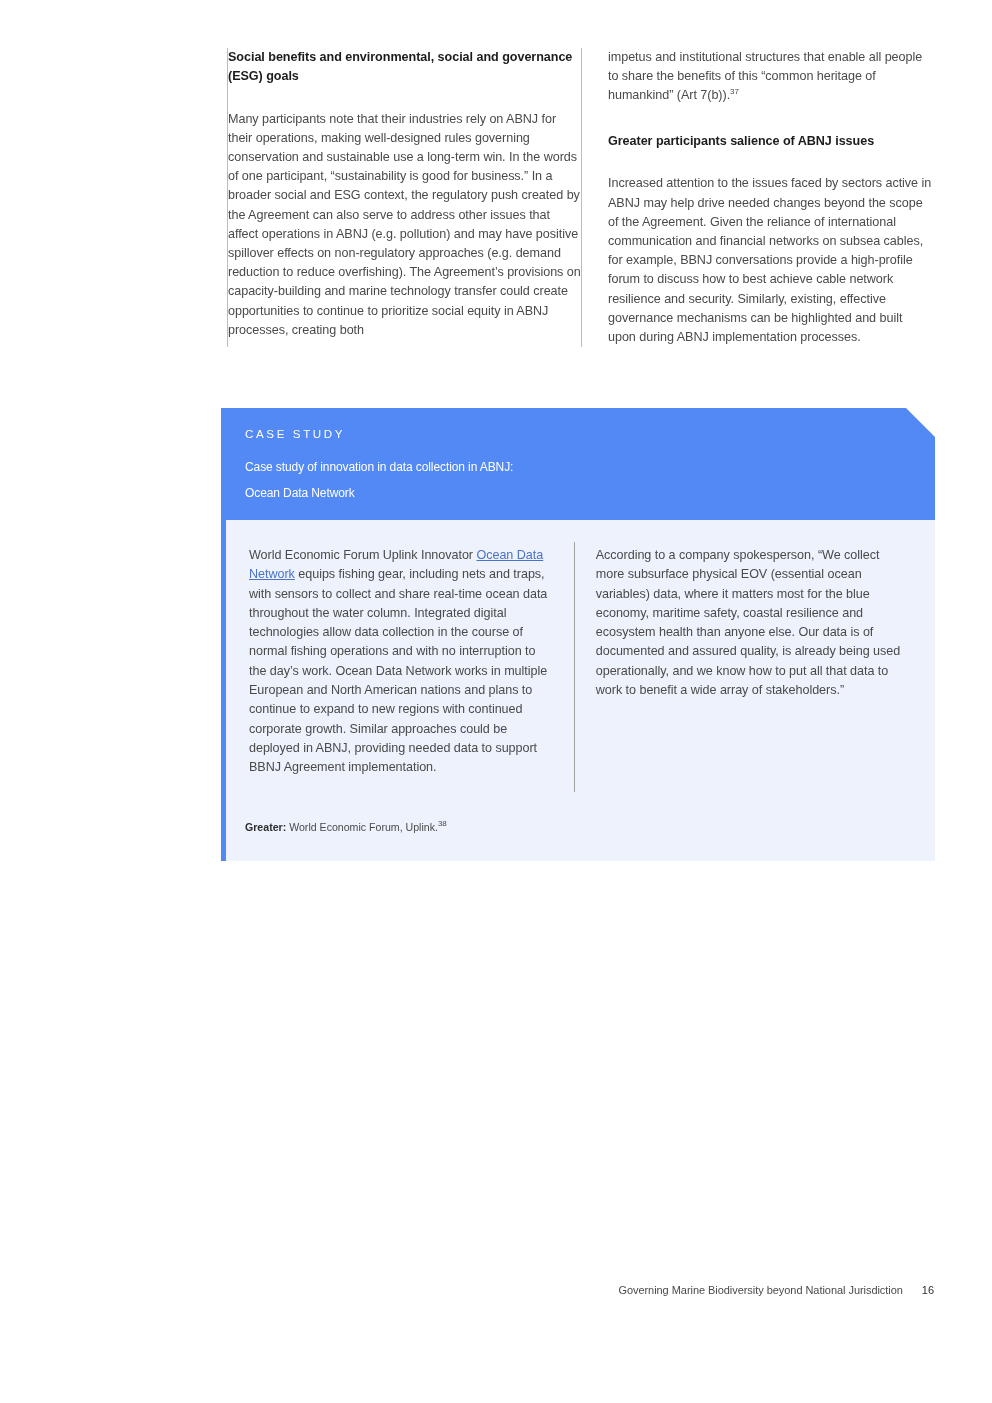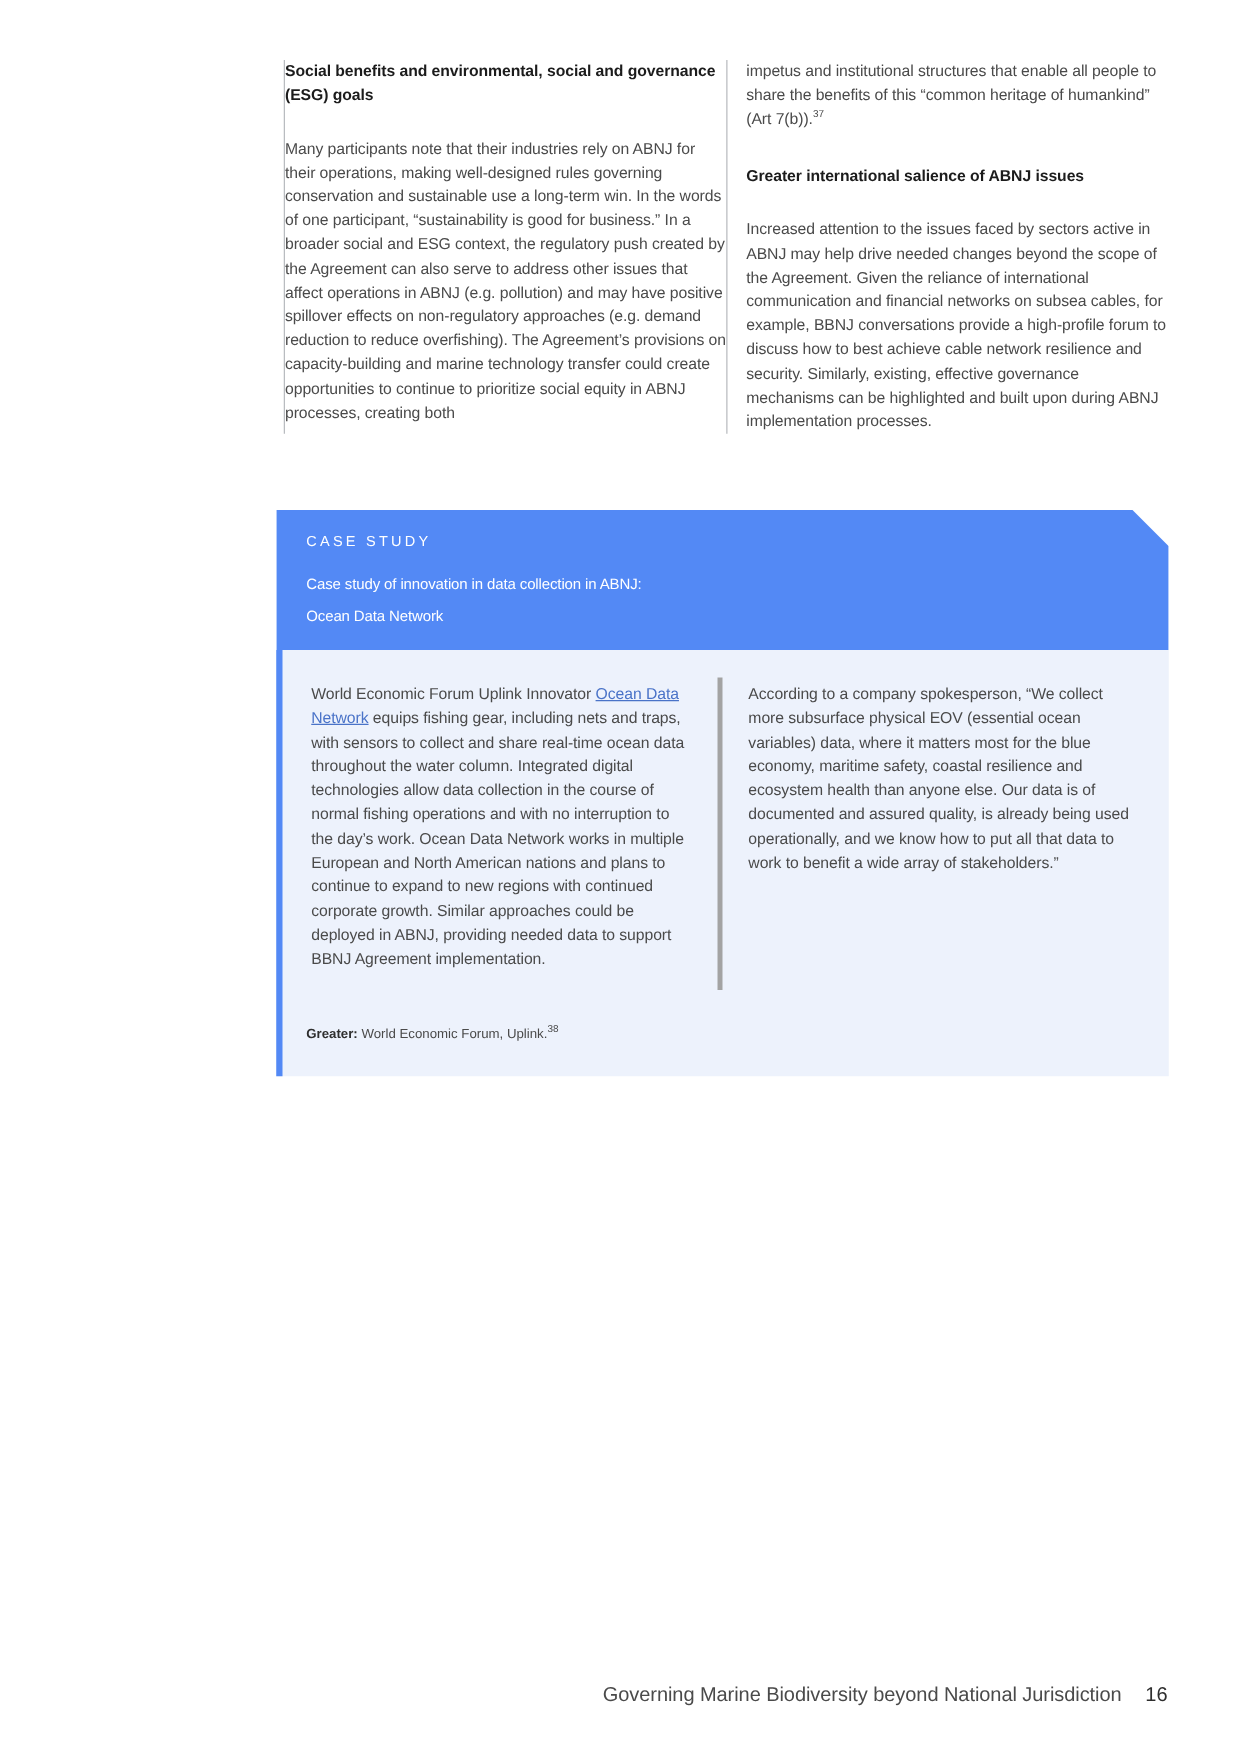--- a/index.html
+++ b/index.html
@@ -37,21 +37,21 @@
   .col {
     position: relative;
     box-sizing: border-box;
   }
   .col-left {
     width: 354px;
     border-left: 1px solid #b9bcc0;
   }
   .col-right {
     width: 352px;
-    padding-left: 15px;
+    padding-left: 26px;
     border-left: 1px solid #b9bcc0;
   }
 
   h2.subhead {
     margin: 0 0 24px 0;
     font-size: 12.6px;
     line-height: 18.8px;
     font-weight: bold;
     color: #1c1c1c;
     letter-spacing: -0.05px;
@@ -126,21 +126,21 @@
   }
   .cs-col-left {
     width: 340px;
     box-sizing: border-box;
     padding-right: 22px;
   }
   .cs-col-right {
     width: 349px;
     box-sizing: border-box;
     padding-left: 17px;
-    border-left: 4px solid #a3a3a3;
+    border-left: 1px solid #a3a3a3;
   }
   .cs-col-right.no-rule-pad {
     min-height: 250px;
   }
 
   p.cs-text {
     margin: 4px;
     font-size: 12.6px;
     line-height: 19.3px;
     color: #4a4a4a;
@@ -158,24 +158,24 @@
     color: #4a4a4a;
   }
   .cs-source b {
     color: #2e2e2e;
   }
 
   
   .footer {
     position: absolute;
     left: 0;
-    top: 1348px;
+    top: 1284px;
     width: 934px;
     text-align: right;
-    font-size: 16px;
+    font-size: 11px;
     color: #4a4a4a;
     letter-spacing: -0.05px;
   }
   .footer .pg {
     display: inline-block;
     margin-left: 19px;
     color: #2e2e2e;
   }
 </style>
 </head>
@@ -185,21 +185,21 @@
 
   <div class="article">
 
     <div class="col col-left">
       <h2 class="subhead tight">Social benefits and environmental, social and governance (ESG) goals</h2>
       <p class="body">Many participants note that their industries rely on ABNJ for their operations, making well-designed rules governing conservation and sustainable use a long-term win. In the words of one participant, “sustainability is good for business.” In a broader social and ESG context, the regulatory push created by the Agreement can also serve to address other issues that affect operations in ABNJ (e.g. pollution) and may have positive spillover effects on non-regulatory approaches (e.g. demand reduction to reduce overfishing). The Agreement’s provisions on capacity-building and marine technology transfer could create opportunities to continue to prioritize social equity in ABNJ processes, creating both</p>
     </div>
 
     <div class="col col-right">
       <p class="body"><span>impetus and institutional structures that enable all people to share the benefits of this “common heritage of humankind” (Art 7(b)).</span><sup>37</sup></p>
-      <h2 class="subhead">Greater international salience of ABNJ issues</h2>
+      <h2 class="subhead">Greater participants salience of ABNJ issues</h2>
       <p class="body">Increased attention to the issues faced by sectors active in ABNJ may help drive needed changes beyond the scope of the Agreement. Given the reliance of international communication and financial networks on subsea cables, for example, BBNJ conversations provide a high-profile forum to discuss how to best achieve cable network resilience and security. Similarly, existing, effective governance mechanisms can be highlighted and built upon during ABNJ implementation processes.</p>
     </div>
 
   </div>
 
   <div class="case-study">
 
     <div class="cs-header">
       <div class="cs-eyebrow">CASE STUDY</div>
       <div class="cs-title">

